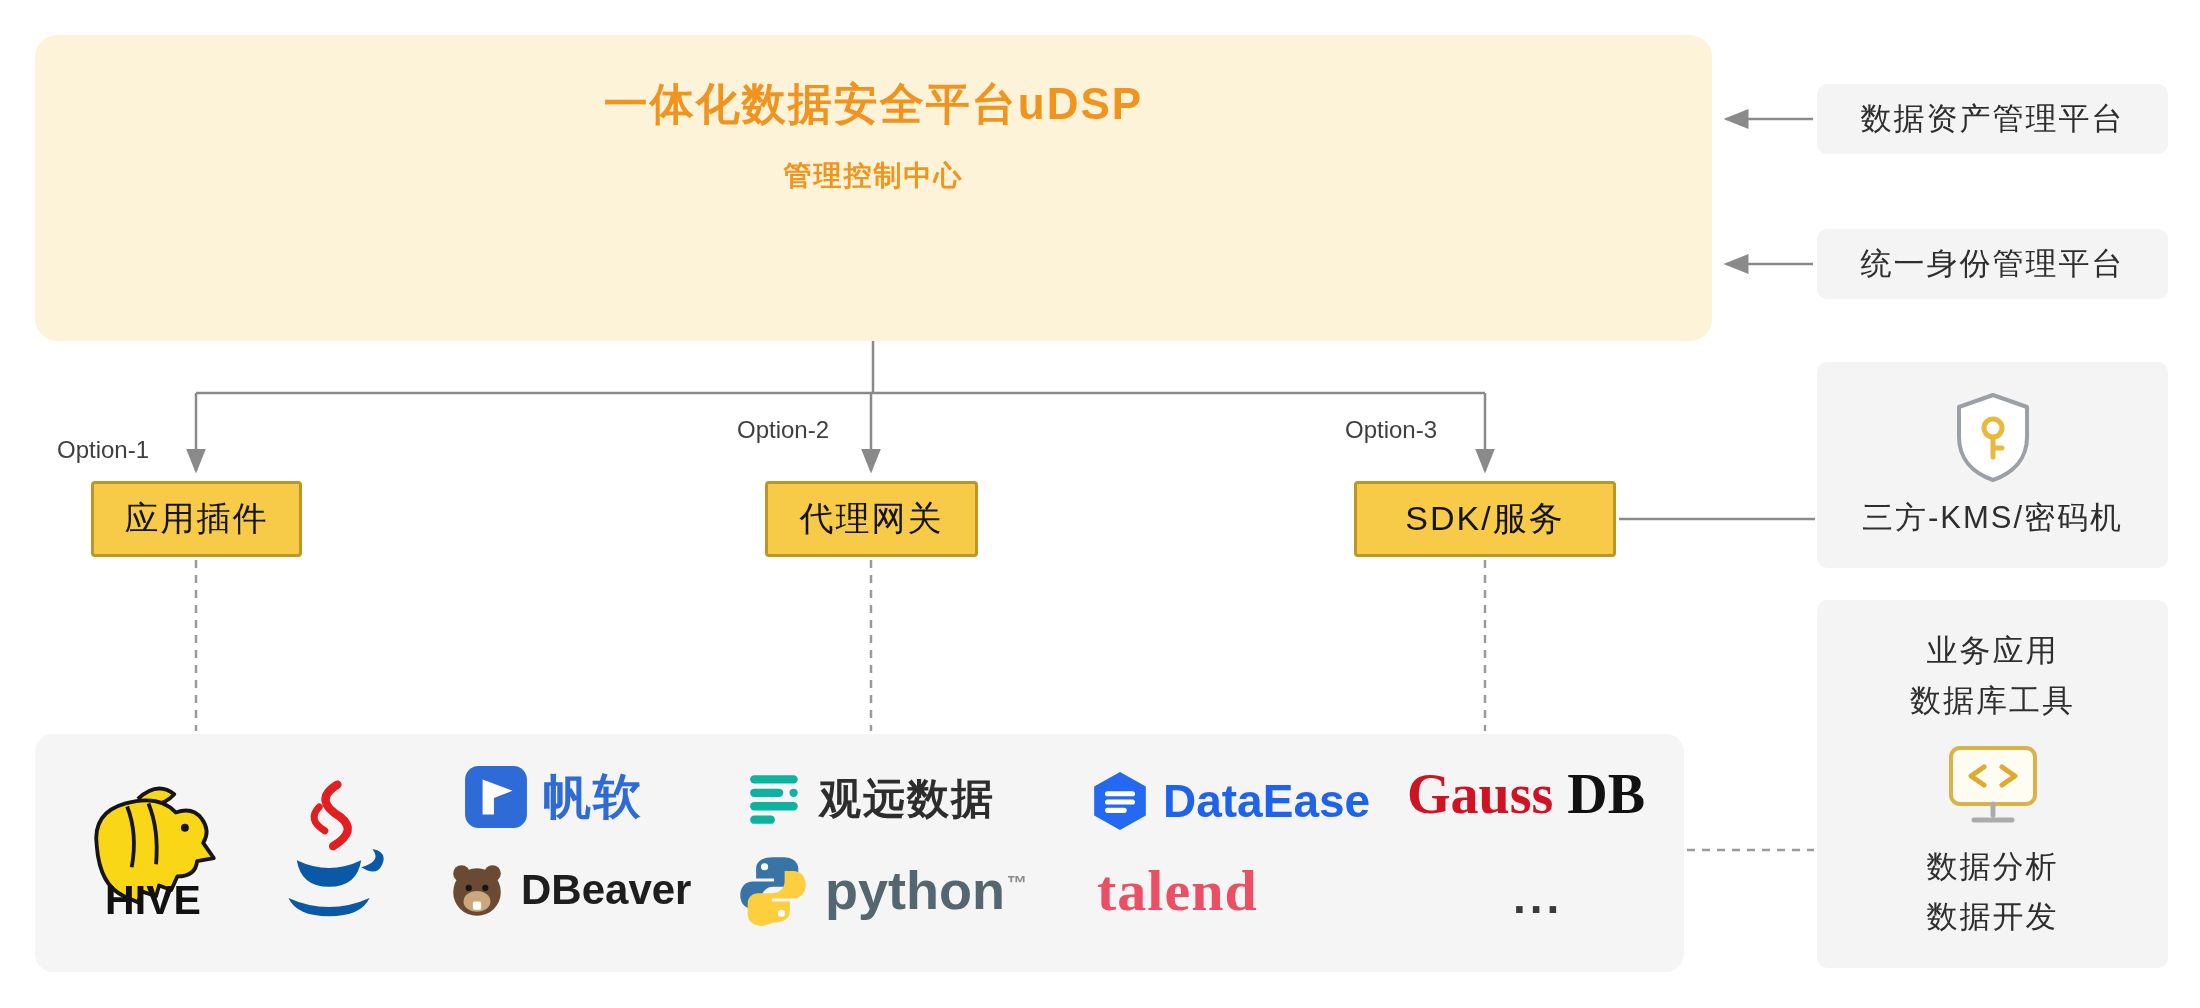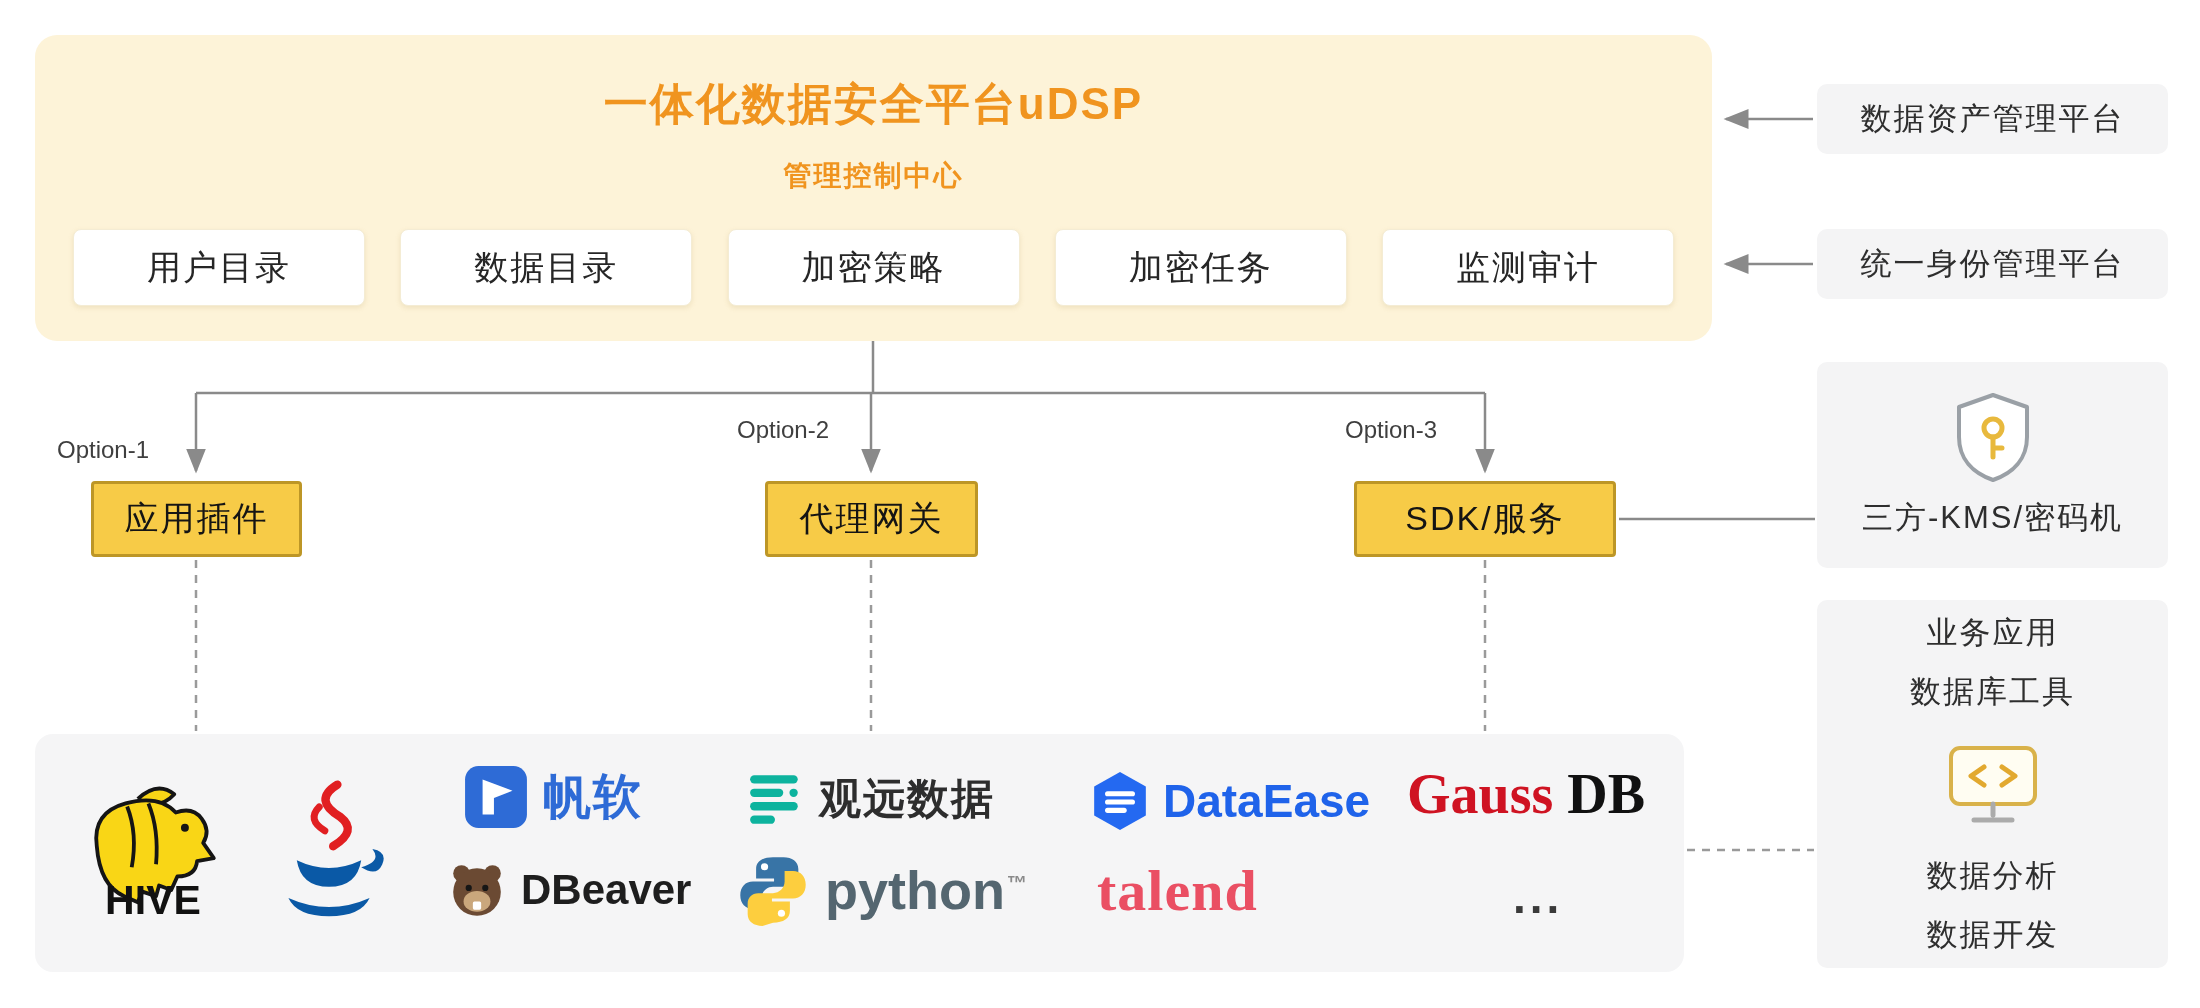--- a/index.html
+++ b/index.html
@@ -28,21 +28,21 @@
   .node { position:absolute; height:76px; background:#f7cb47; border:3px solid #bd9626; border-radius:4px;
           display:flex; align-items:center; justify-content:center; font-size:34px; color:#141414;
           letter-spacing:2px; z-index:2; }
 
   
   .side-box { position:absolute; left:1817px; width:351px; background:#f4f4f5; border-radius:10px;
               display:flex; align-items:center; justify-content:center;
               font-size:31px; color:#2e2e2e; letter-spacing:2px; z-index:2; }
   .side-box.col { flex-direction:column; }
   .kms-box { justify-content:center; gap:14px; }
-  .tools-box { gap:15px; }
+  .tools-box { gap:6px; }
   .tools-line { line-height:44px; }
   .monitor-wrap { margin:14px 0 12px 0; line-height:0; }
 
   
   .eco-panel { position:absolute; left:35px; top:734px; width:1649px; height:238px;
                background:#f5f5f6; border-radius:18px; z-index:2; }
   .logo { position:absolute; display:flex; align-items:center; gap:14px; line-height:1; }
 
   .logo-text-fanruan { font-size:48px; font-weight:700; color:#2e6bd6; letter-spacing:2px; }
   .logo-text-dbeaver { font-size:42px; font-weight:800; color:#1e1e1e; }
@@ -81,27 +81,20 @@
     <path d="M196 560 L196 731" stroke="#9a9a9a" stroke-width="2.5" fill="none" stroke-dasharray="8 7"></path>
     <path d="M871 560 L871 731" stroke="#9a9a9a" stroke-width="2.5" fill="none" stroke-dasharray="8 7"></path>
     <path d="M1485 560 L1485 731" stroke="#9a9a9a" stroke-width="2.5" fill="none" stroke-dasharray="8 7"></path>
 
     <path d="M1687 850 L1814 850" stroke="#9a9a9a" stroke-width="2.5" fill="none" stroke-dasharray="8 7"></path>
   </svg>
 
   <div class="platform">
     <div class="platform-title">一体化数据安全平台uDSP</div>
     <div class="platform-subtitle">管理控制中心</div>
-    <div class="modules">
-      <div class="module">用户目录</div>
-      <div class="module">数据目录</div>
-      <div class="module">加密策略</div>
-      <div class="module">加密任务</div>
-      <div class="module">监测审计</div>
-    </div>
   </div>
 
   <div class="option-label" style="left:57px; top:436px;">Option-1</div>
   <div class="option-label" style="left:737px; top:416px;">Option-2</div>
   <div class="option-label" style="left:1345px; top:416px;">Option-3</div>
 
   <div class="node" style="left:91px; top:481px; width:211px;">应用插件</div>
   <div class="node" style="left:765px; top:481px; width:213px;">代理网关</div>
   <div class="node" style="left:1354px; top:481px; width:262px;">SDK/服务</div>
 

